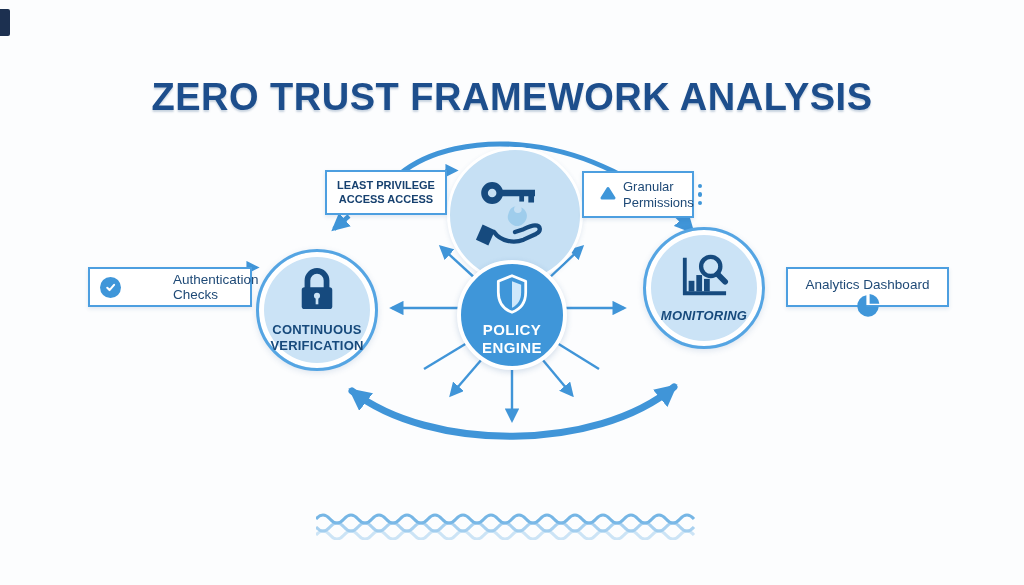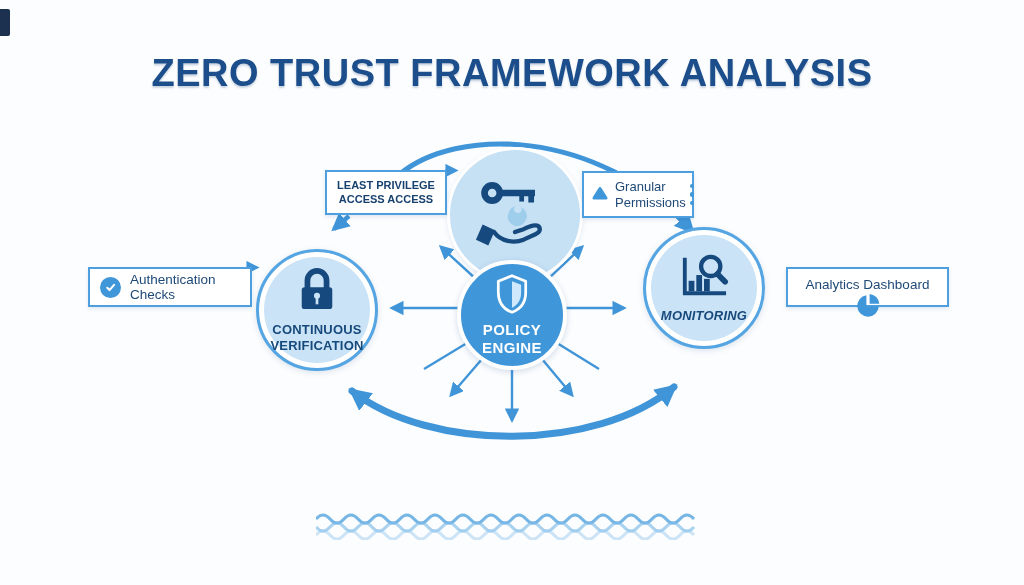--- a/index.html
+++ b/index.html
@@ -2,21 +2,21 @@
 <html><head>
 <meta charset="utf-8">
 <style>
   html,body{margin:0;padding:0;background:#eef1f5;}
   #canvas{
     position:relative;width:1024px;height:585px;background:#fcfdfe;
     font-family:"Liberation Sans",sans-serif;overflow:hidden;
   }
   
   .title{
-    position:absolute;left:0;top:52px;width:1024px;text-align:center;
+    position:absolute;left:0;top:76px;width:1024px;text-align:center;
     font-size:38px;font-weight:bold;color:#1d4e8c;letter-spacing:.5px;
     text-shadow:0 2px 2px rgba(25,70,120,.22);
   }
   
   #connectors{position:absolute;left:0;top:0;z-index:1;}
   
   .circle{position:absolute;border-radius:50%;display:flex;flex-direction:column;
     align-items:center;justify-content:center;text-align:center;z-index:2;}
   .circle-top{
     left:447px;top:147px;width:130px;height:130px;background:#c6e0f4;
@@ -40,23 +40,23 @@
     font-weight:bold;line-height:1.2;white-space:pre-line;}
   
   .callout{
     position:absolute;background:#ffffff;border:2px solid #4d9fe0;z-index:4;
     display:flex;align-items:center;box-shadow:0 2px 4px rgba(30,80,140,.12);
     box-sizing:border-box;
   }
   .co-least{left:325px;top:170px;width:122px;height:45px;justify-content:center;}
   .co-least .co-text{font-weight:bold;color:#17416f;font-size:11px;line-height:1.25;
     text-align:center;white-space:pre-line;}
-  .co-granular{left:582px;top:171px;width:112px;height:47px;padding:0 8px;}
+  .co-granular{left:582px;top:171px;width:112px;height:47px;padding:0 16px;}
   .co-granular .co-text{color:#1e4976;font-size:13px;line-height:1.2;white-space:pre-line;margin-left:7px;flex:1;}
-  .co-auth{left:88px;top:267px;width:164px;height:40px;padding:0 10px;}
+  .co-auth{left:88px;top:267px;width:164px;height:40px;padding:0 10px;gap:43px;}
   .co-auth .co-text{color:#1e4976;font-size:13.5px;margin-left:9px;}
   .co-analytics{left:786px;top:267px;width:163px;height:40px;padding:8px 12px;flex-direction:column;}
   .co-analytics .co-text{color:#1e4976;font-size:13.5px;flex:1;}
   
   .check-circle{width:21px;height:21px;border-radius:50%;background:#3f96d9;
     display:flex;align-items:center;justify-content:center;flex:0 0 auto;}
   .ellipsis{display:flex;flex-direction:column;gap:4px;margin-left:4px;}
   .ellipsis i{width:4.5px;height:4.5px;border-radius:50%;background:#3f96d9;display:block;}
   
   .ribbon{

